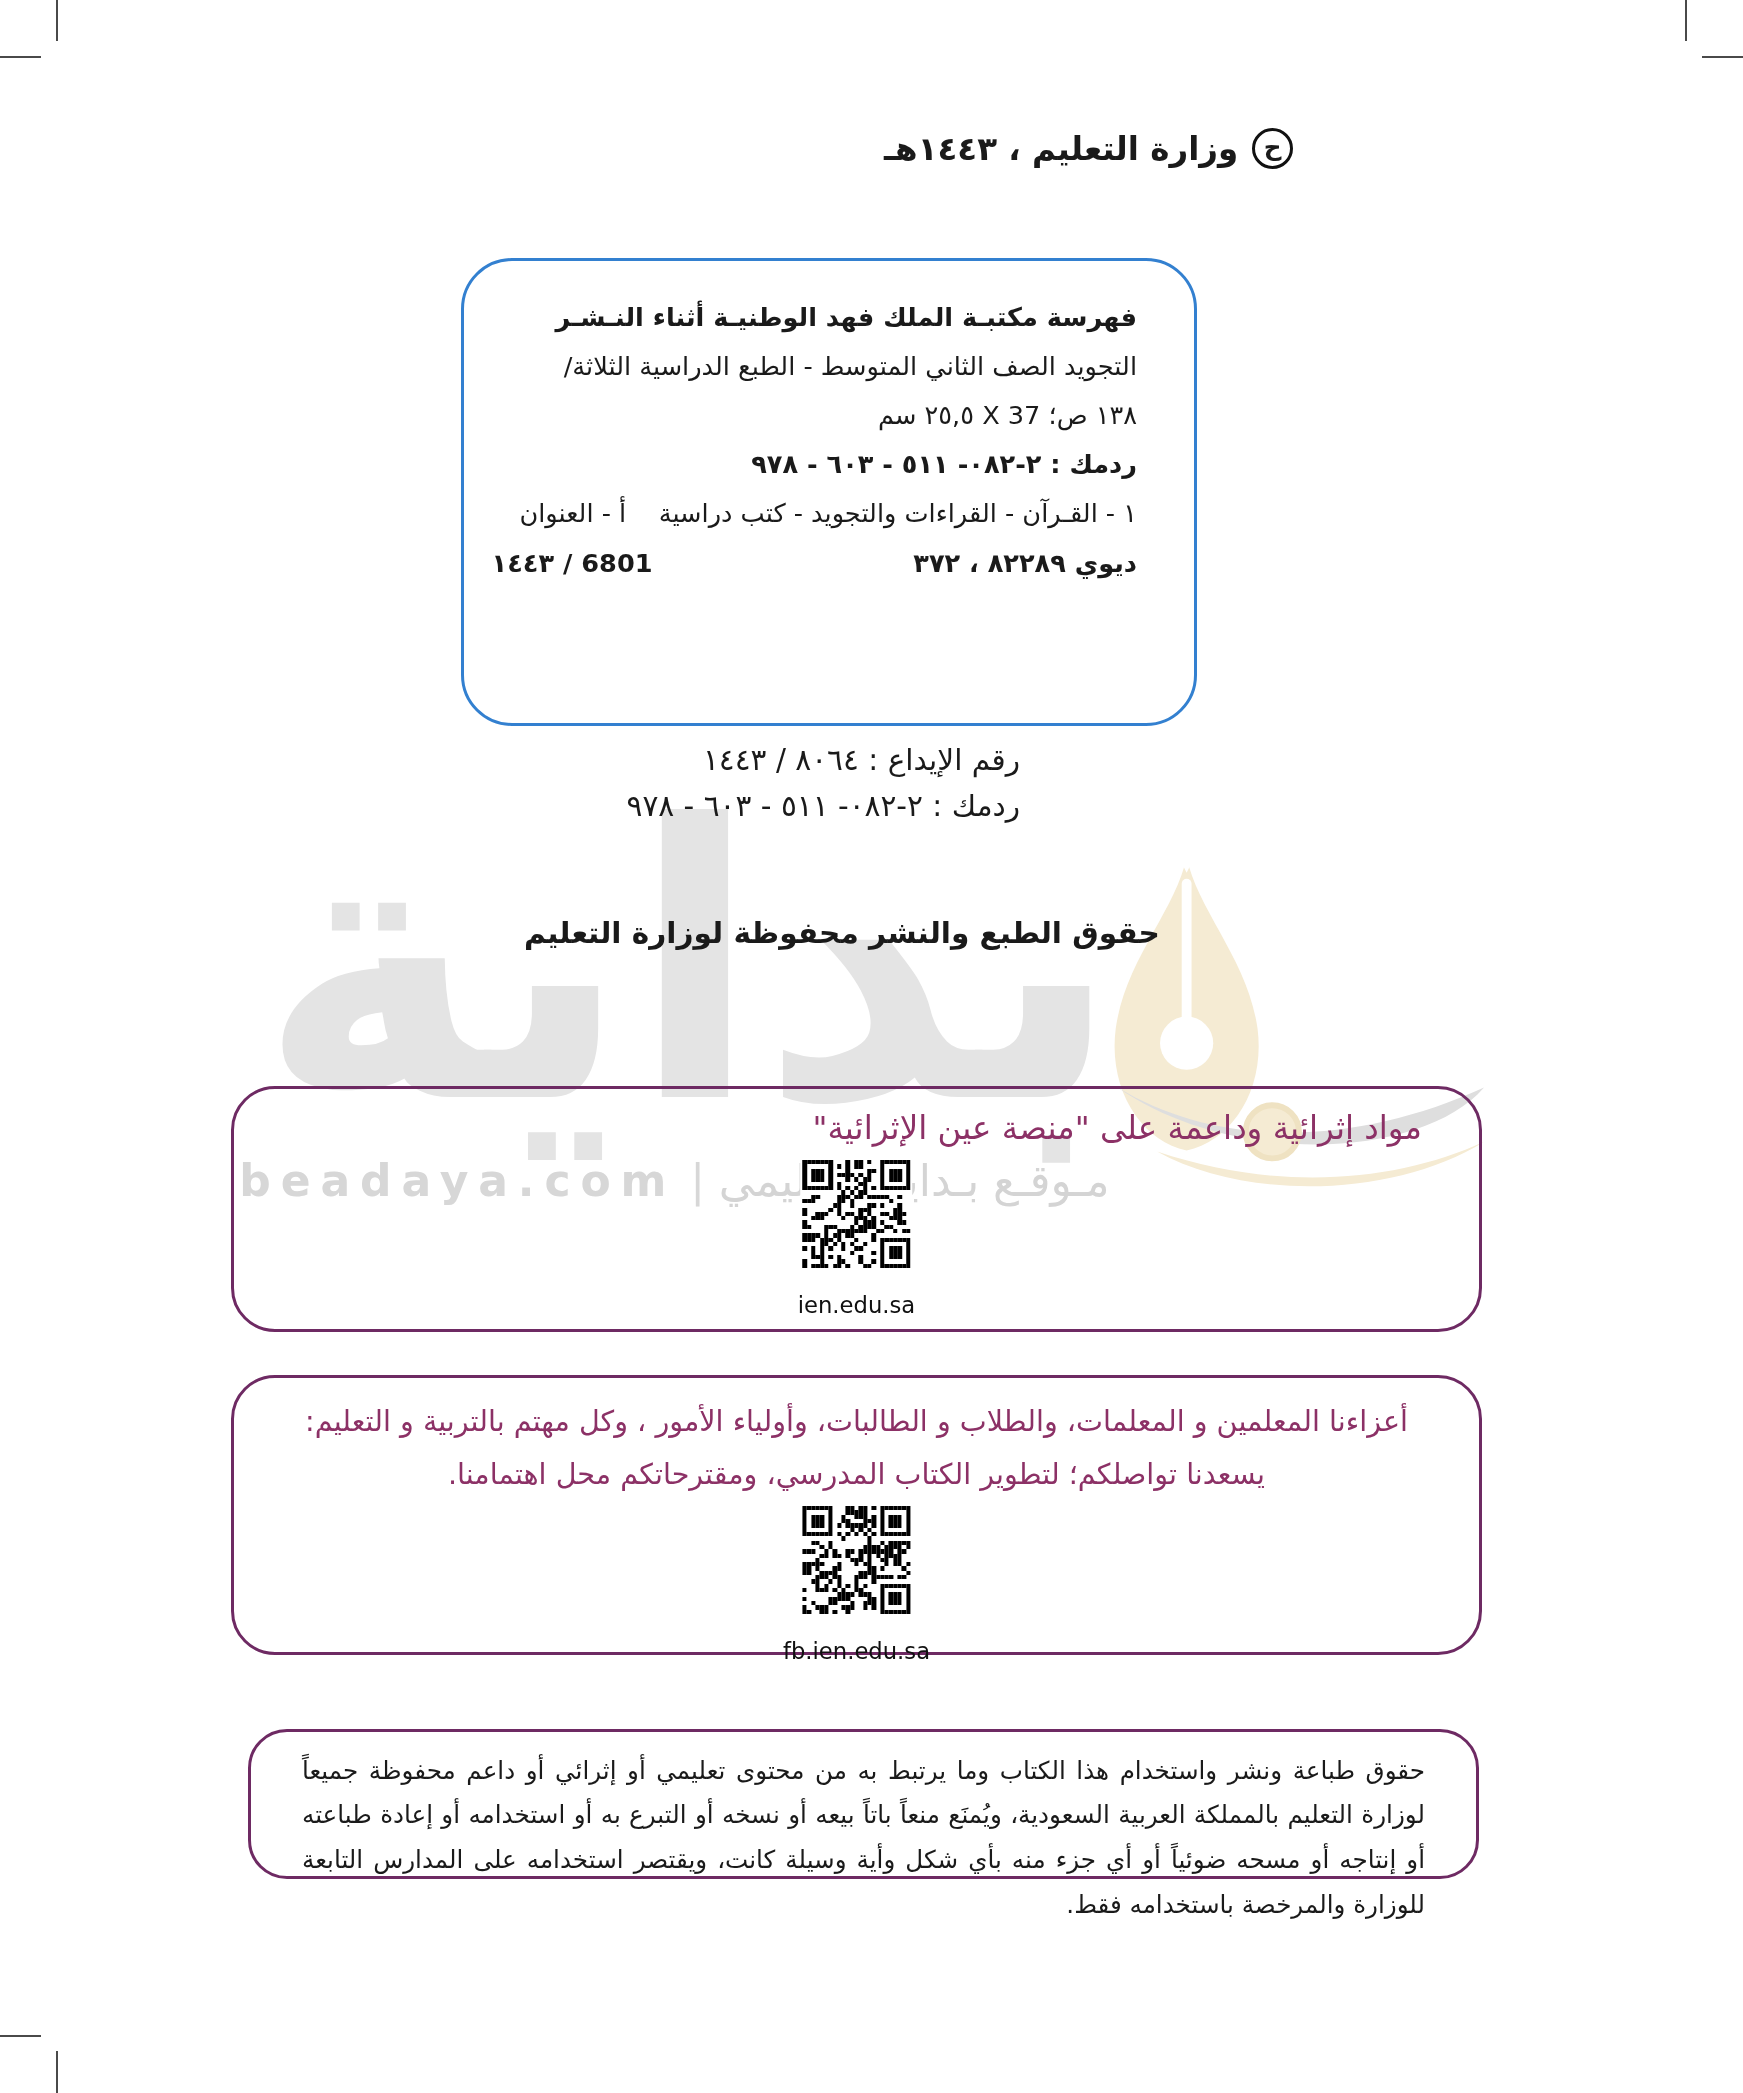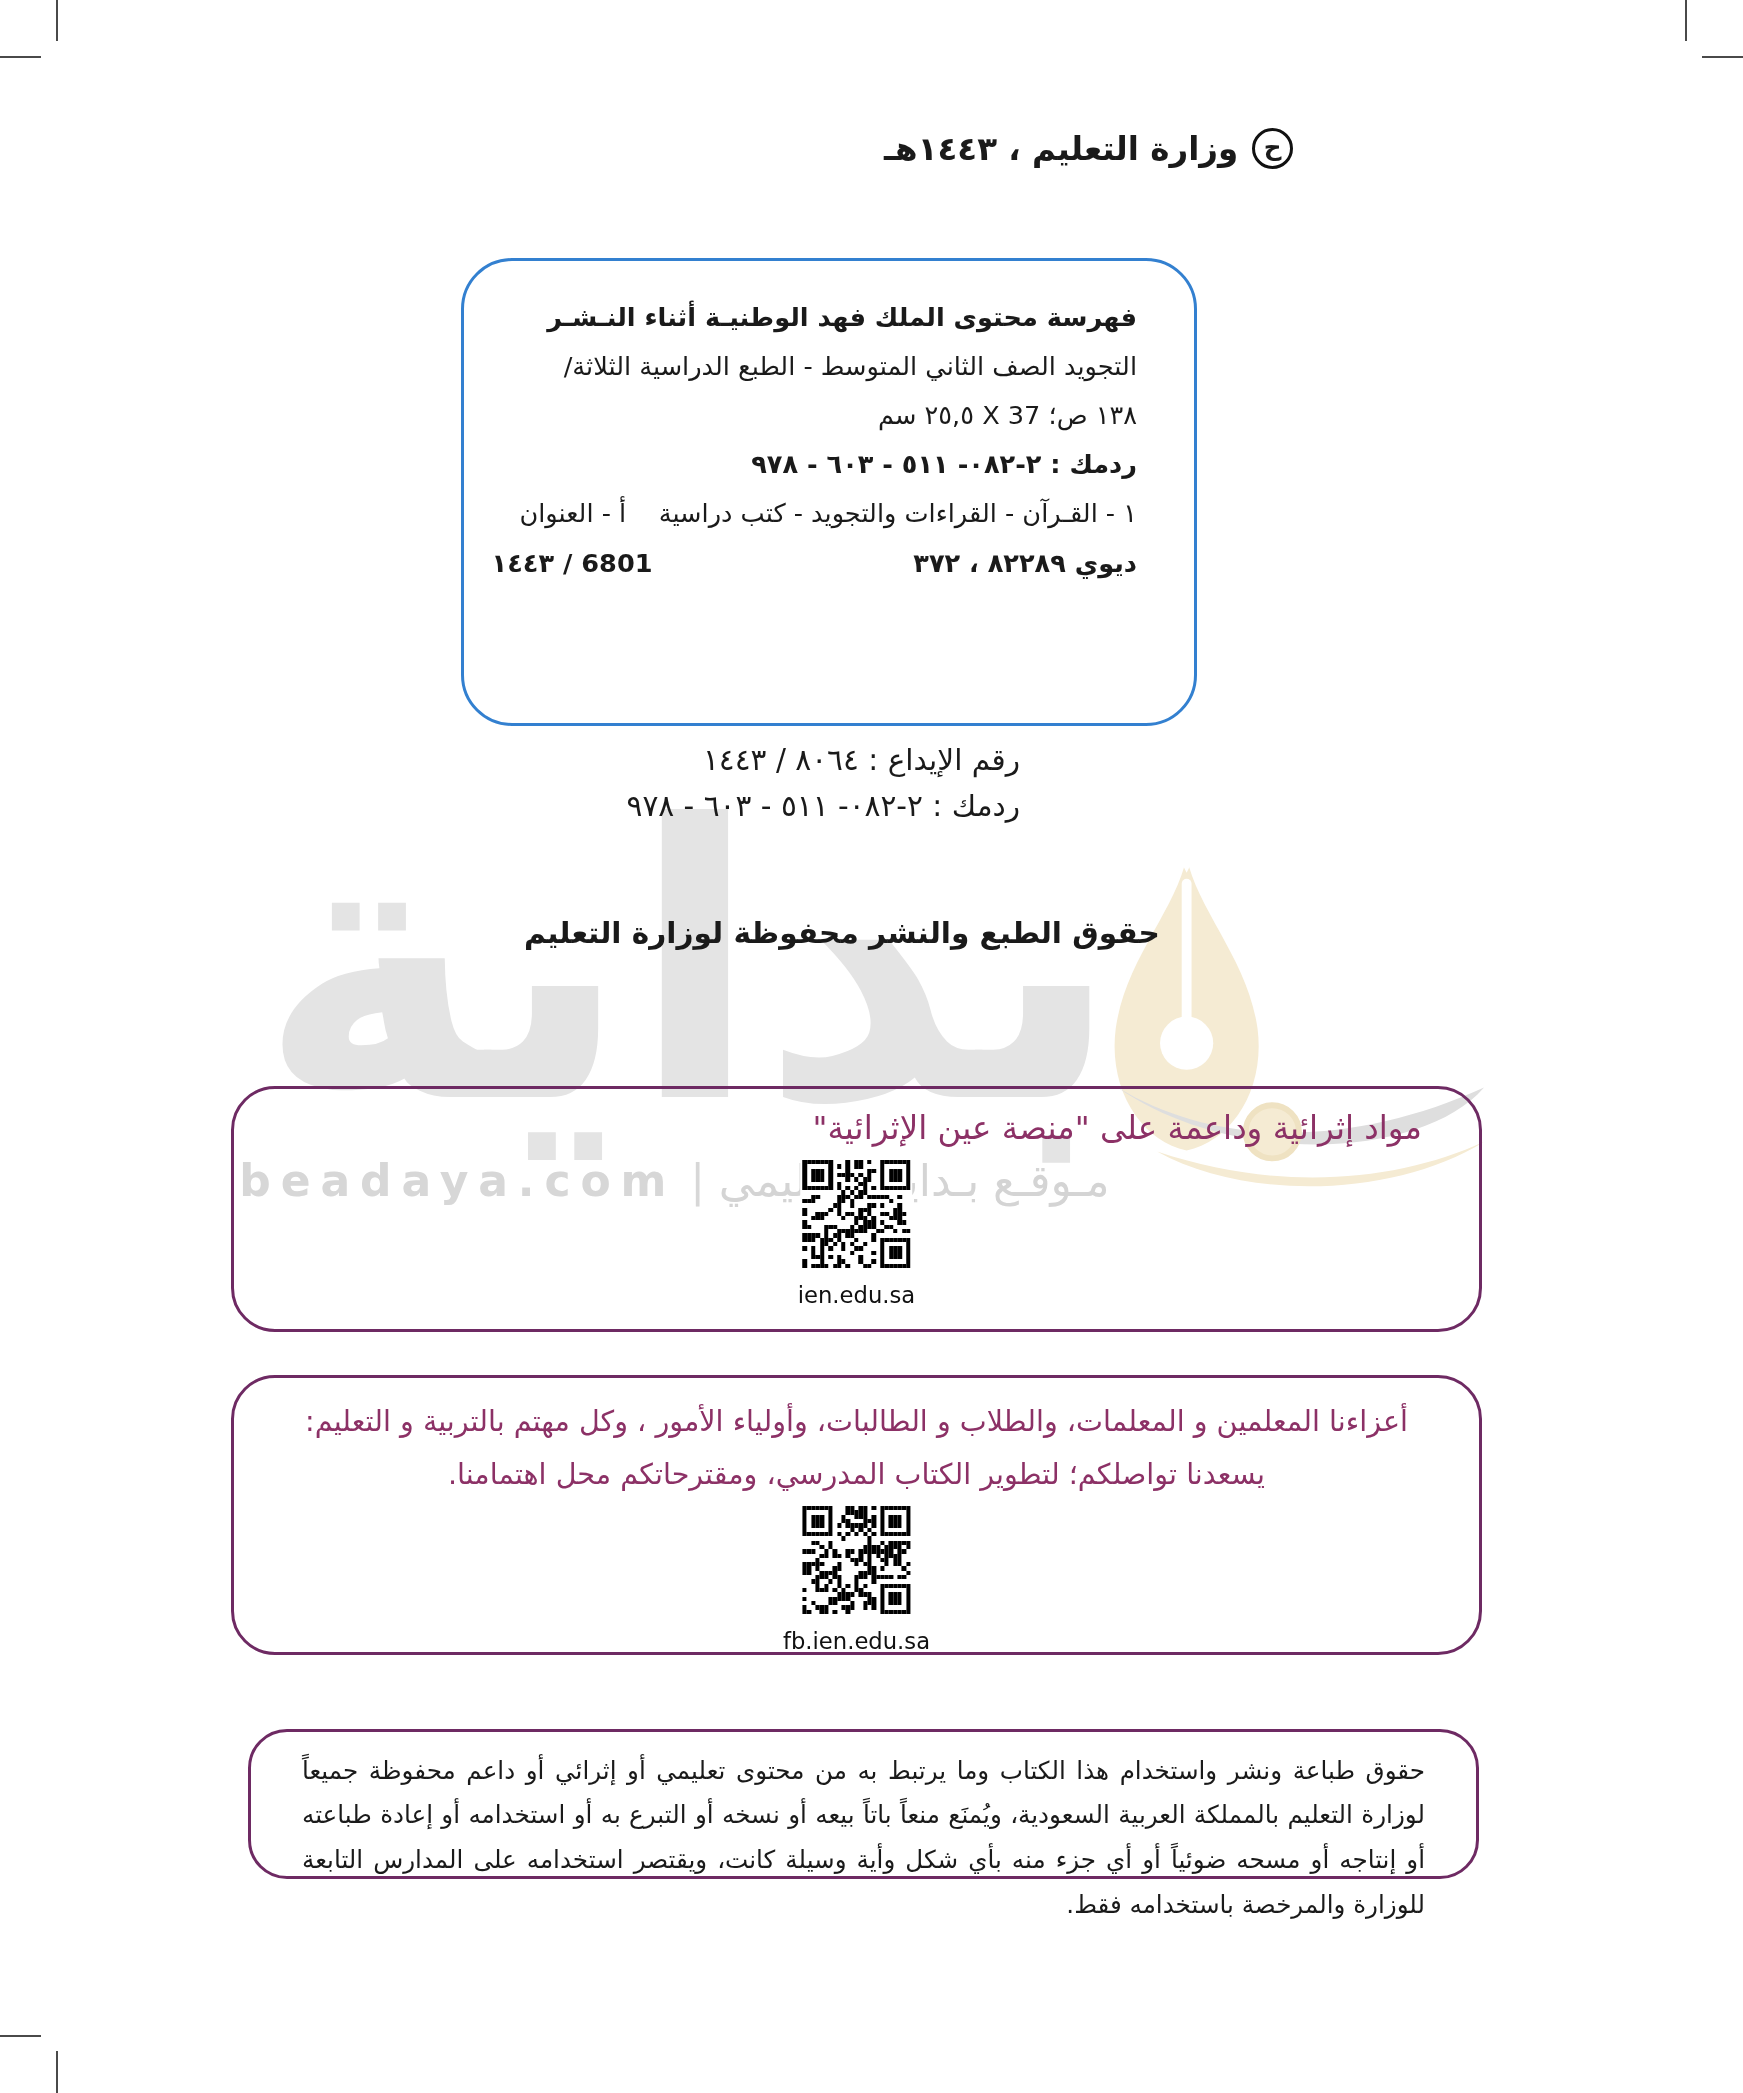--- a/index.html
+++ b/index.html
@@ -40,21 +40,21 @@
   .box1 .ptxt{position:absolute;right:57px;top:19.7px;font-size:32.5px;color:#8c3166;white-space:nowrap;}
   .qrcol{position:absolute;left:50%;transform:translateX(-50%);display:flex;flex-direction:column;
          align-items:center;}
   .box1 .qrcol{top:69px;}
   .box2{left:231px;top:1375px;width:1251px;height:280px;}
   .box2 .l1{position:absolute;left:0;right:0;top:25.6px;text-align:center;font-size:28.6px;color:#8c3166;white-space:nowrap;}
   .box2 .l2{position:absolute;left:0;right:0;top:79px;text-align:center;font-size:28.6px;color:#8c3166;white-space:nowrap;}
   .box2 .qrcol{top:126px;}
   .qr{width:112px;height:112px;background:#fff;display:grid;padding:2px;box-sizing:border-box;}
   .qr .m{width:100%;height:100%;}
-  .qrlabel{font-size:22.7px;color:#111;margin-top:12px;direction:ltr;}
+  .qrlabel{font-size:22.7px;color:#111;margin-top:22px;direction:ltr;}
   
   .legal{left:248px;top:1729px;width:1231px;height:150px;border:3.4px solid #6e2a63;border-radius:39px;
          box-sizing:border-box;z-index:2;padding:16.7px 51px;}
   .legal .txt{font-size:24.6px;line-height:1.82;text-align:justify;text-align-last:right;direction:rtl;}
   
   .pen{left:1098px;top:853px;z-index:0;}
 </style>
 </head>
 <body>
 
@@ -82,21 +82,21 @@
   <div class="abs wm wm-site">
     <span>مـوقـع بـداية التعليمي</span><span class="sep">|</span><span class="lat">beadaya.com</span>
   </div>
 
   <div class="abs hdr">
     <span class="circ">ح</span>
     <span class="txt">وزارة التعليم ، ١٤٤٣هـ</span>
   </div>
 
   <div class="abs bluebox">
-    <div class="ln b">فهرسة محتوى الملك فهد الوطنيـة أثناء النـشـر</div>
+    <div class="ln b">فهرسة مكتبـة الملك فهد الوطنيـة أثناء النـشـر</div>
     <div class="ln">التجويد الصف الثاني المتوسط - الطبع الدراسية الثلاثة/</div>
     <div class="ln">١٣٨ ص؛ 37 X ٢٥,٥ سم</div>
     <div class="ln b">ردمك : ٢-٠٨٢- ٥١١ - ٦٠٣ - ٩٧٨</div>
     <div class="ln">١ - القـرآن - القراءات والتجويد - كتب دراسية&nbsp;&nbsp;&nbsp;&nbsp;أ - العنوان</div>
     <div class="row">
       <span>ديوي ٨٢٢٨٩ ، ٣٧٢</span>
       <span>6801 / ١٤٤٣</span>
     </div>
   </div>
 

